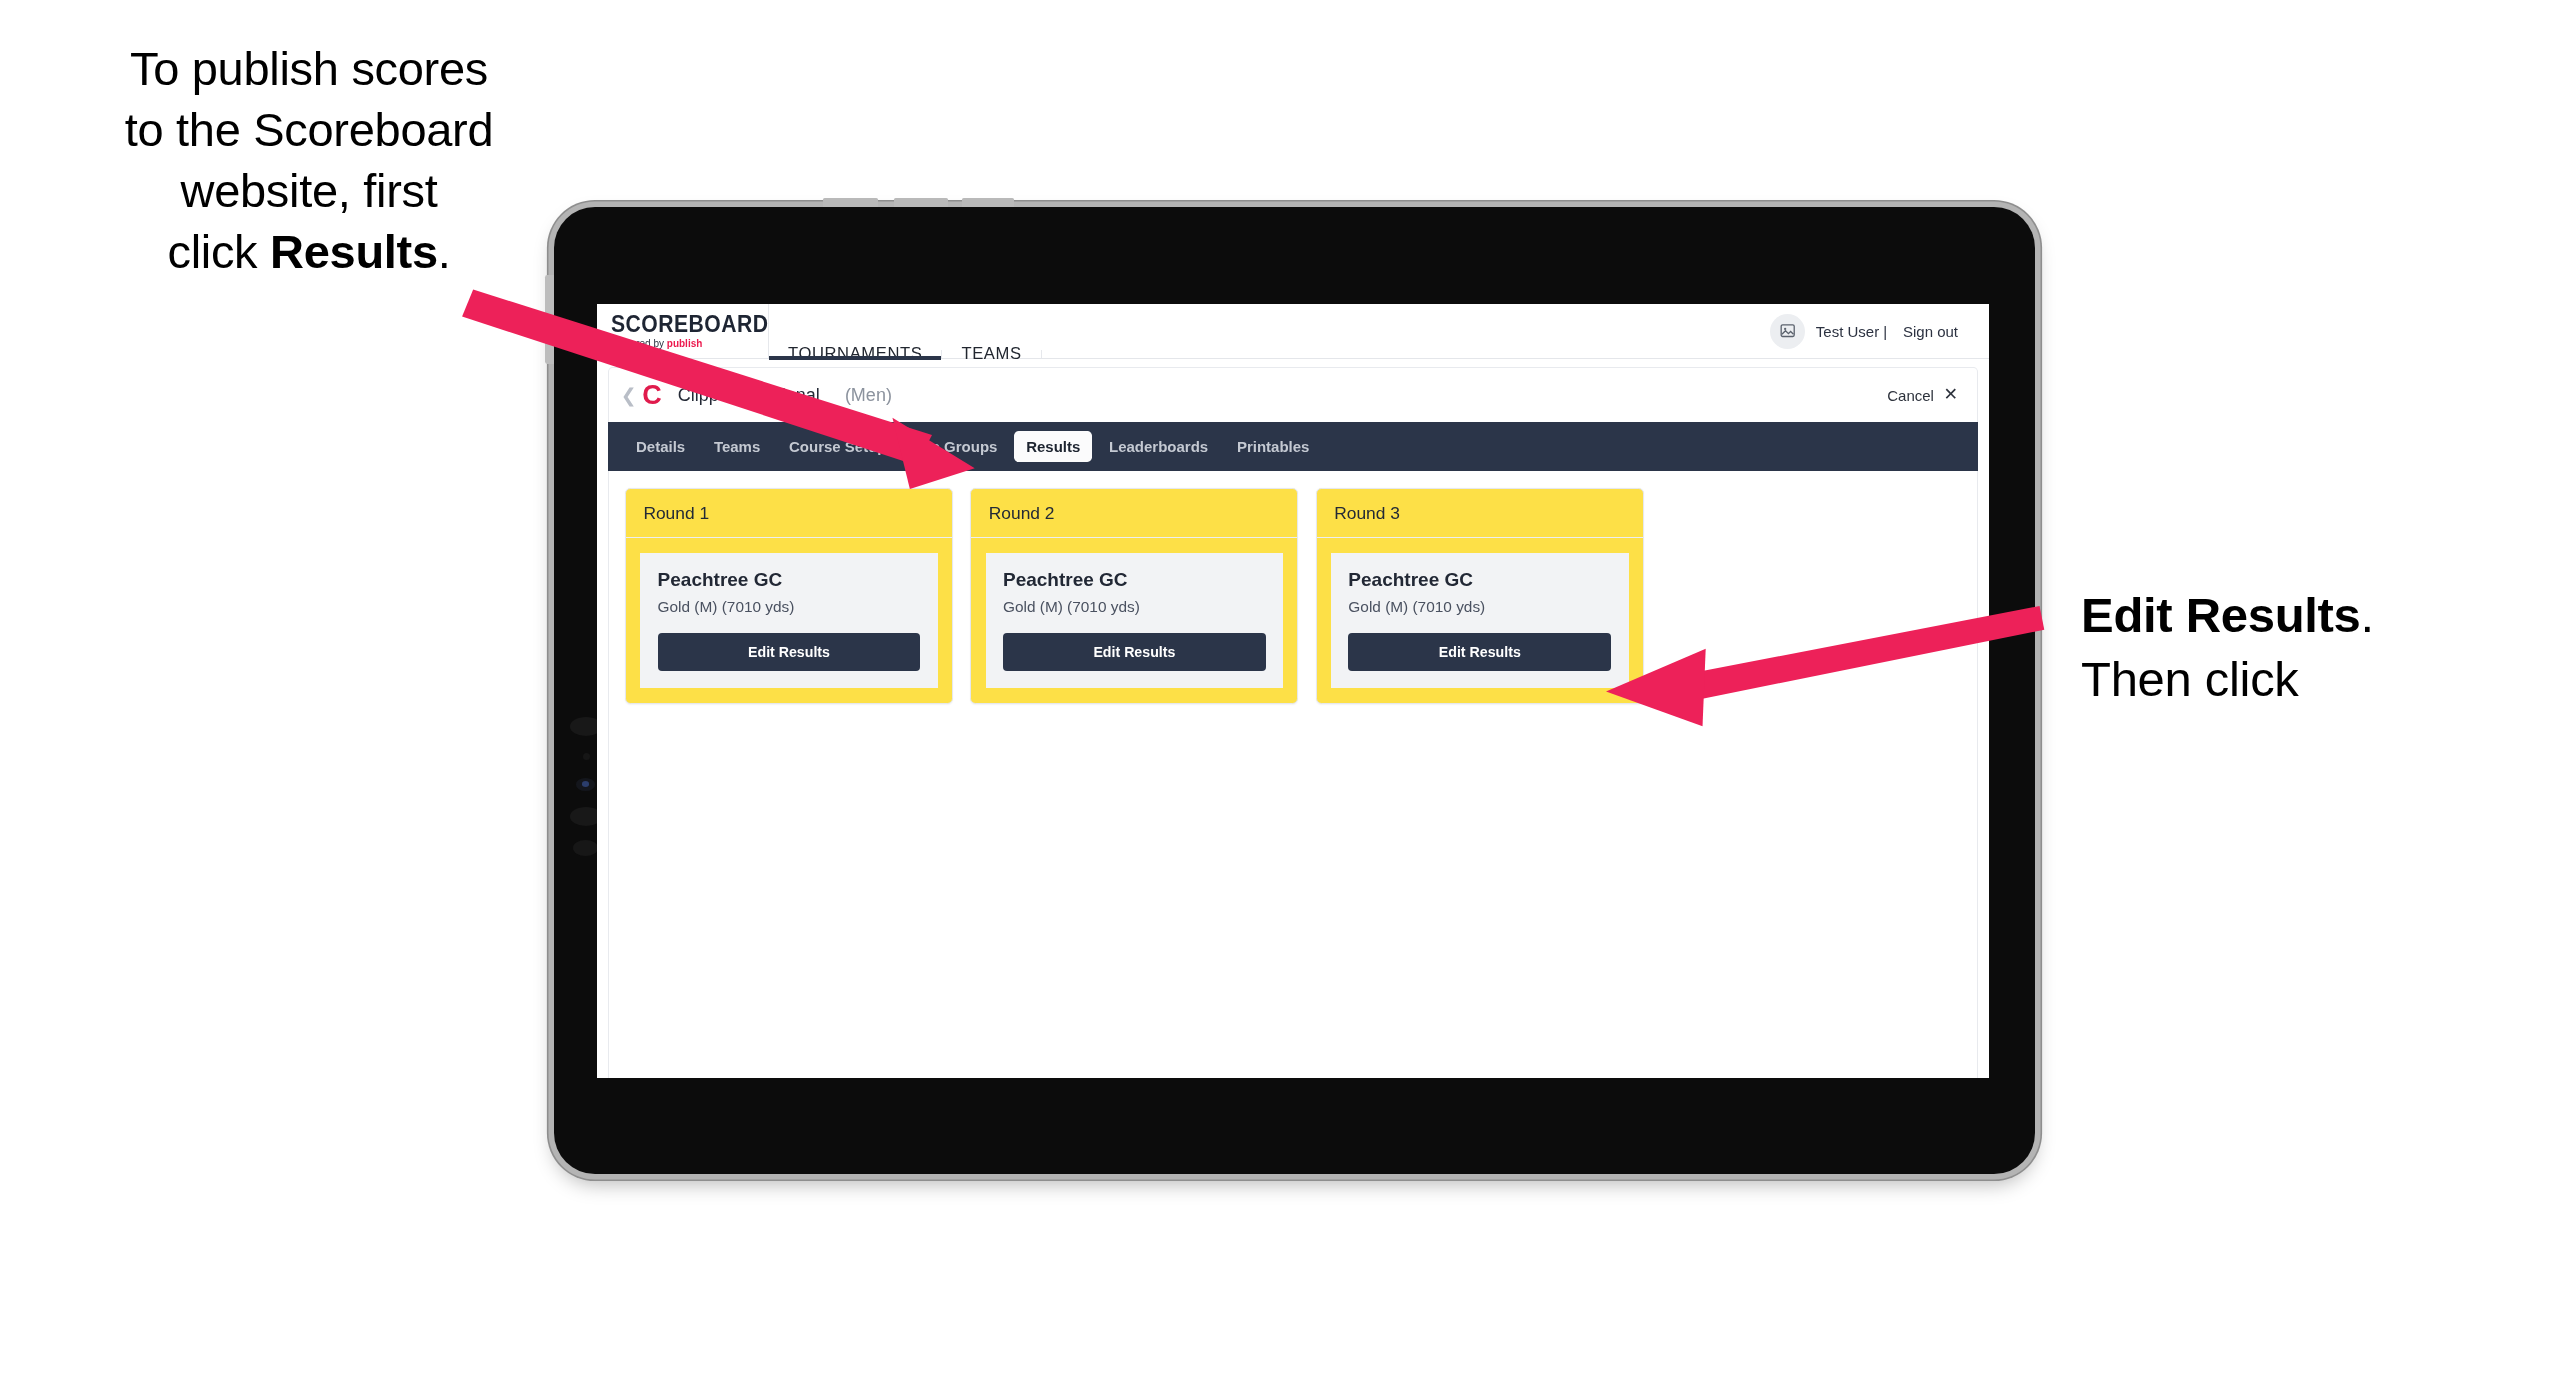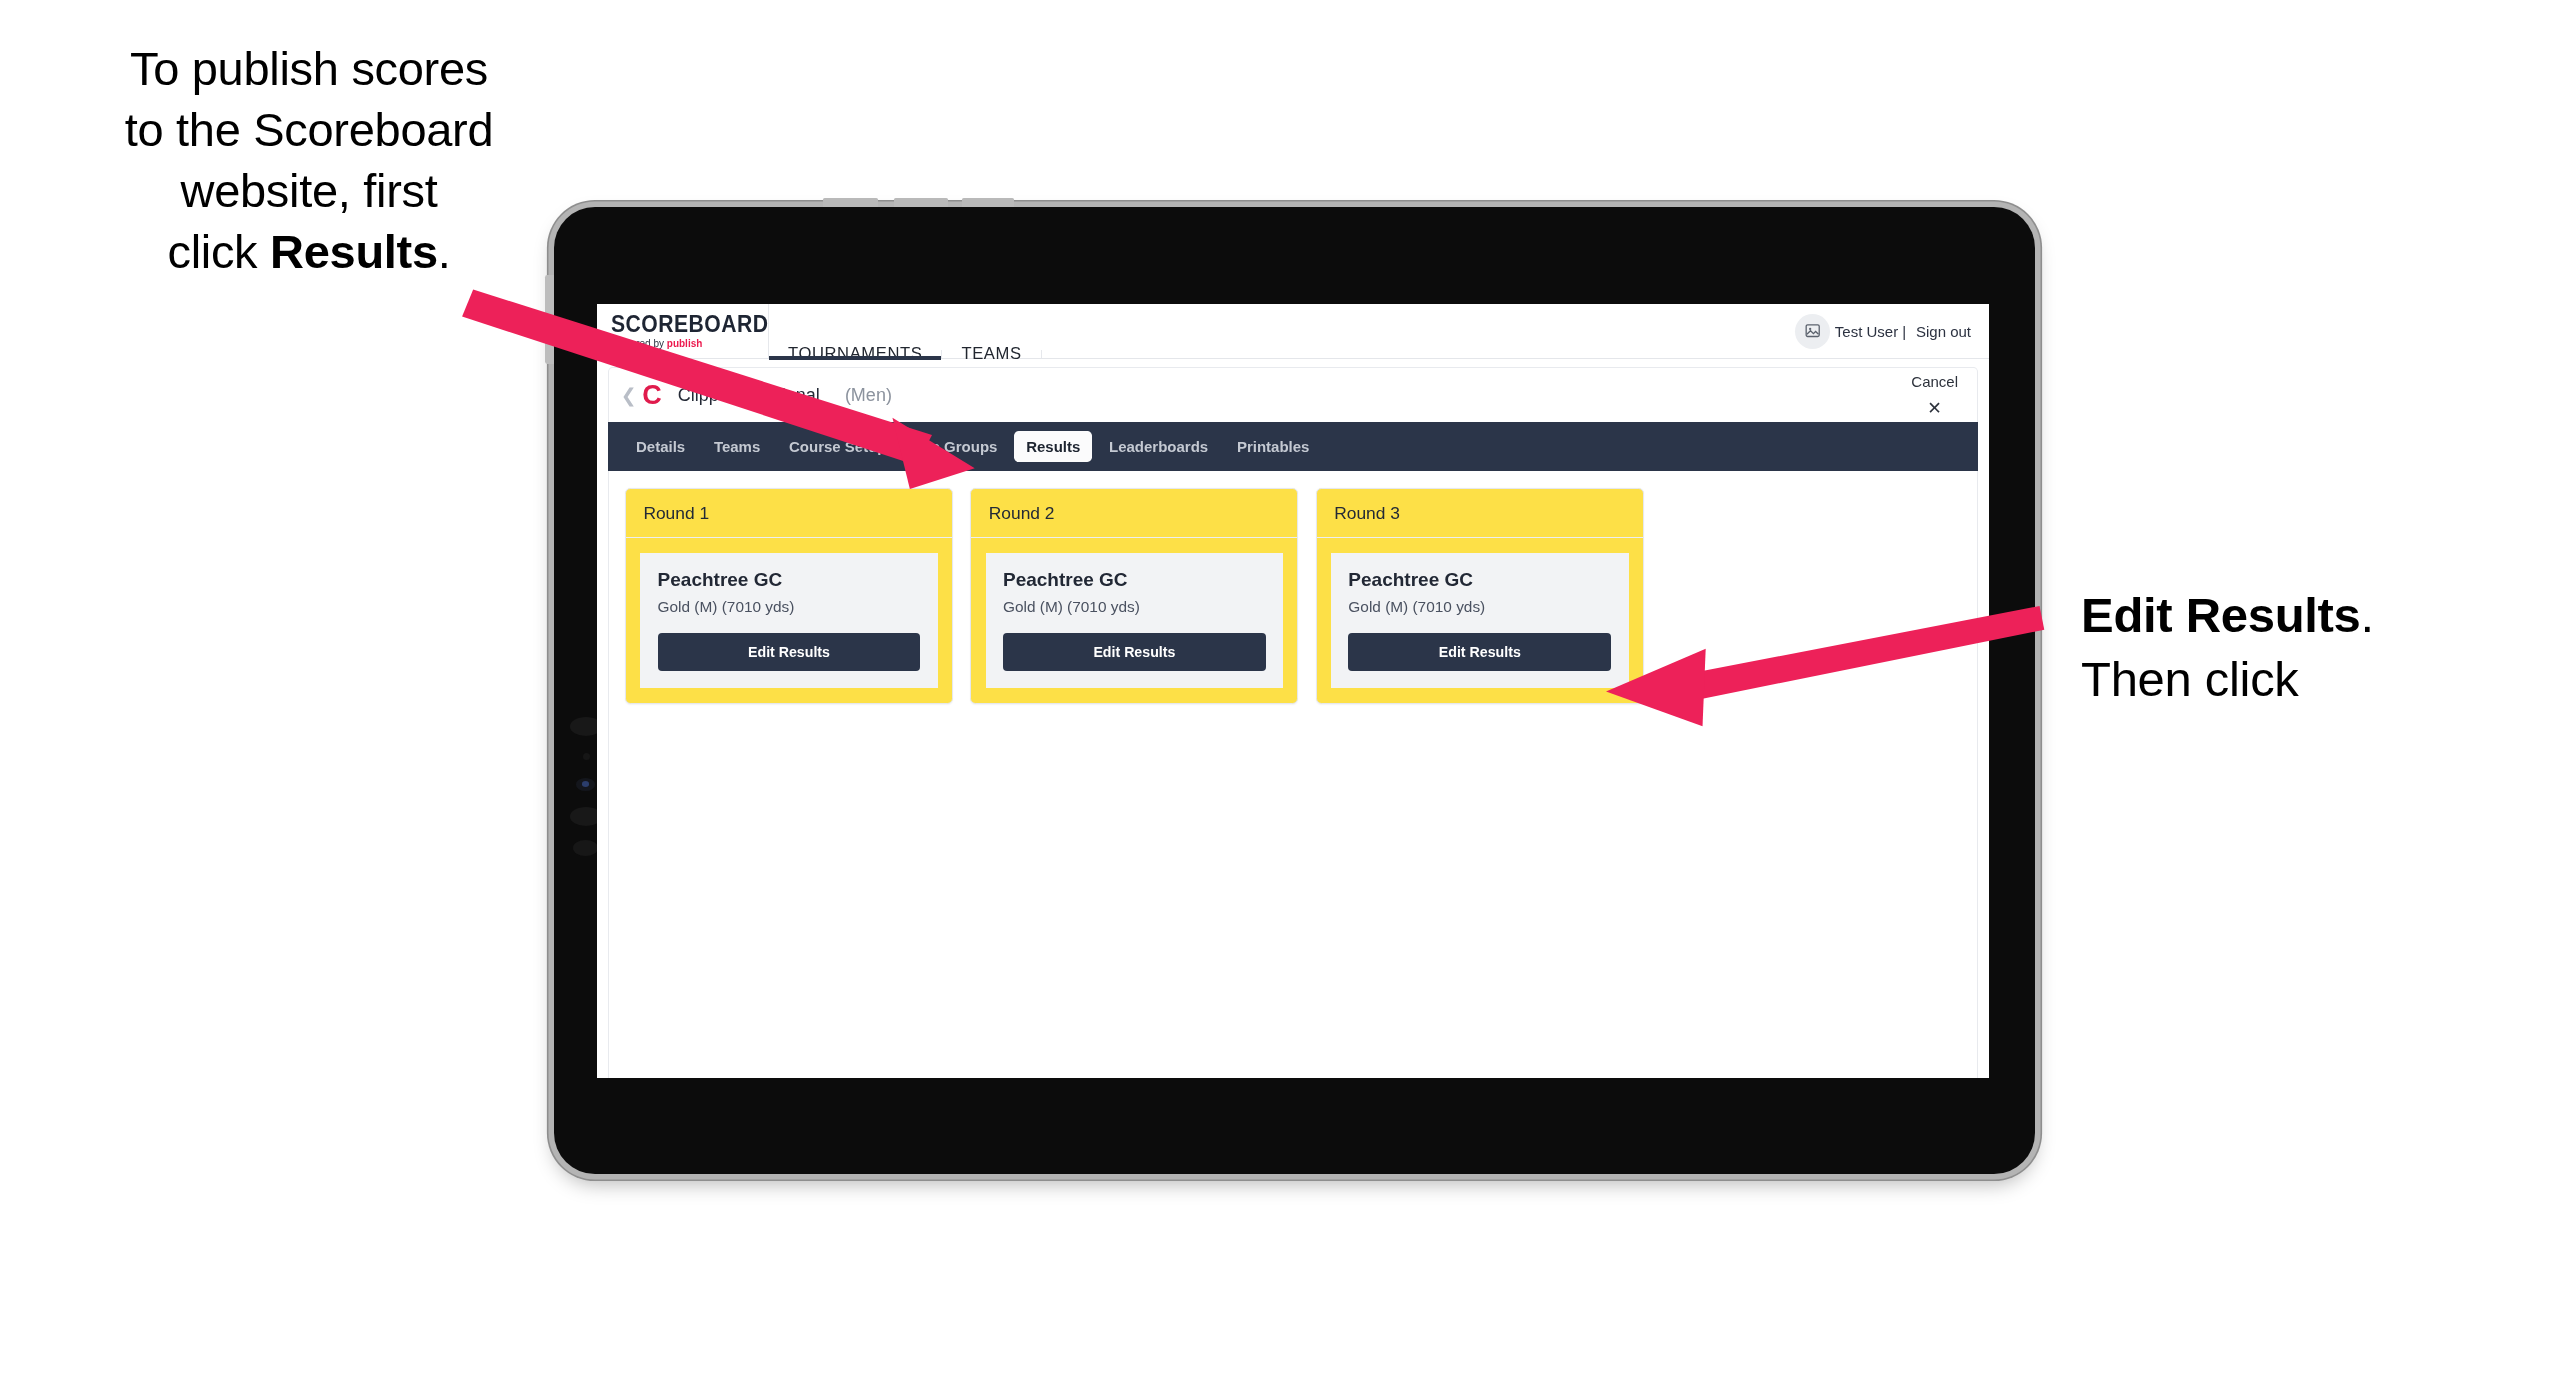--- a/index.html
+++ b/index.html
@@ -159,22 +159,22 @@
     content: "";
     position: absolute;
     left: 0; right: 0; bottom: -1.6px;
     height: 3.2px;
     background: #2b3549;
   }
   #topnav-spacer { flex: 1; border-right: none; }
   #user-area {
     display: flex;
     align-items: center;
-    gap: 5px;
-    padding-right: 18px;
+    gap: 11px;
+    padding-right: 31px;
   }
   #avatar {
     width: 35px; height: 35px;
     border-radius: 50%;
     background: #eceef1;
     display: flex; align-items: center; justify-content: center;
   }
   #user-name { font-size: 15px; color: #2c3241; }
   #sign-out { font-size: 15px; color: #2c3241; margin-left: 4.7px; }
 
@@ -205,21 +205,21 @@
     font-size: 27px;
     color: #e01b4c;
     margin-right: 16px;
     line-height: 1;
   }
   #tourney-name { font-size: 18px; color: #242a36; }
   #tourney-name .muted { color: #8c939e; margin-left: 20px; }
   #tourney-spacer { flex: 1; }
   #cancel-btn {
     display: flex; align-items: center; gap: 9.5px;
-    font-size: 15px; color: #2d323c; flex-direction: column;
+    font-size: 15px; color: #2d323c;
   }
   #cancel-x { font-size: 17.4px; line-height: 1; }
 
   
   #tabstrip {
     margin: 0 11px;
     height: 49px;
     background: #2b3549;
     display: flex;
     align-items: center;

